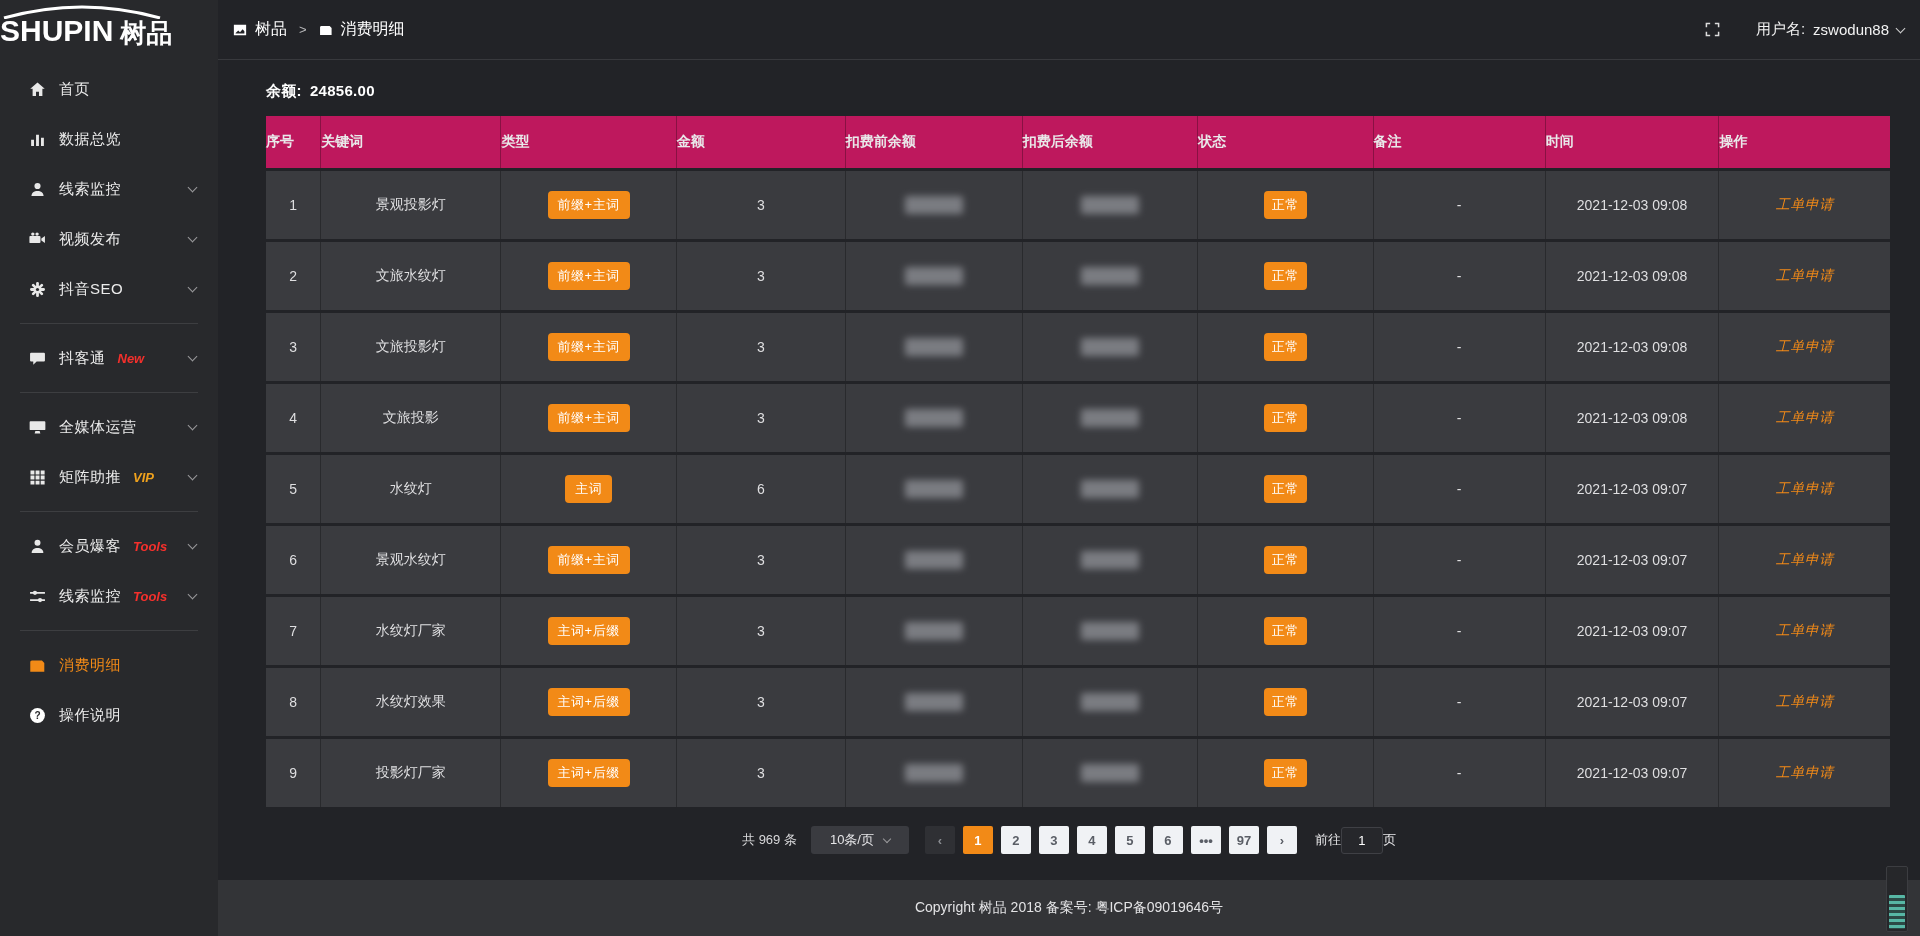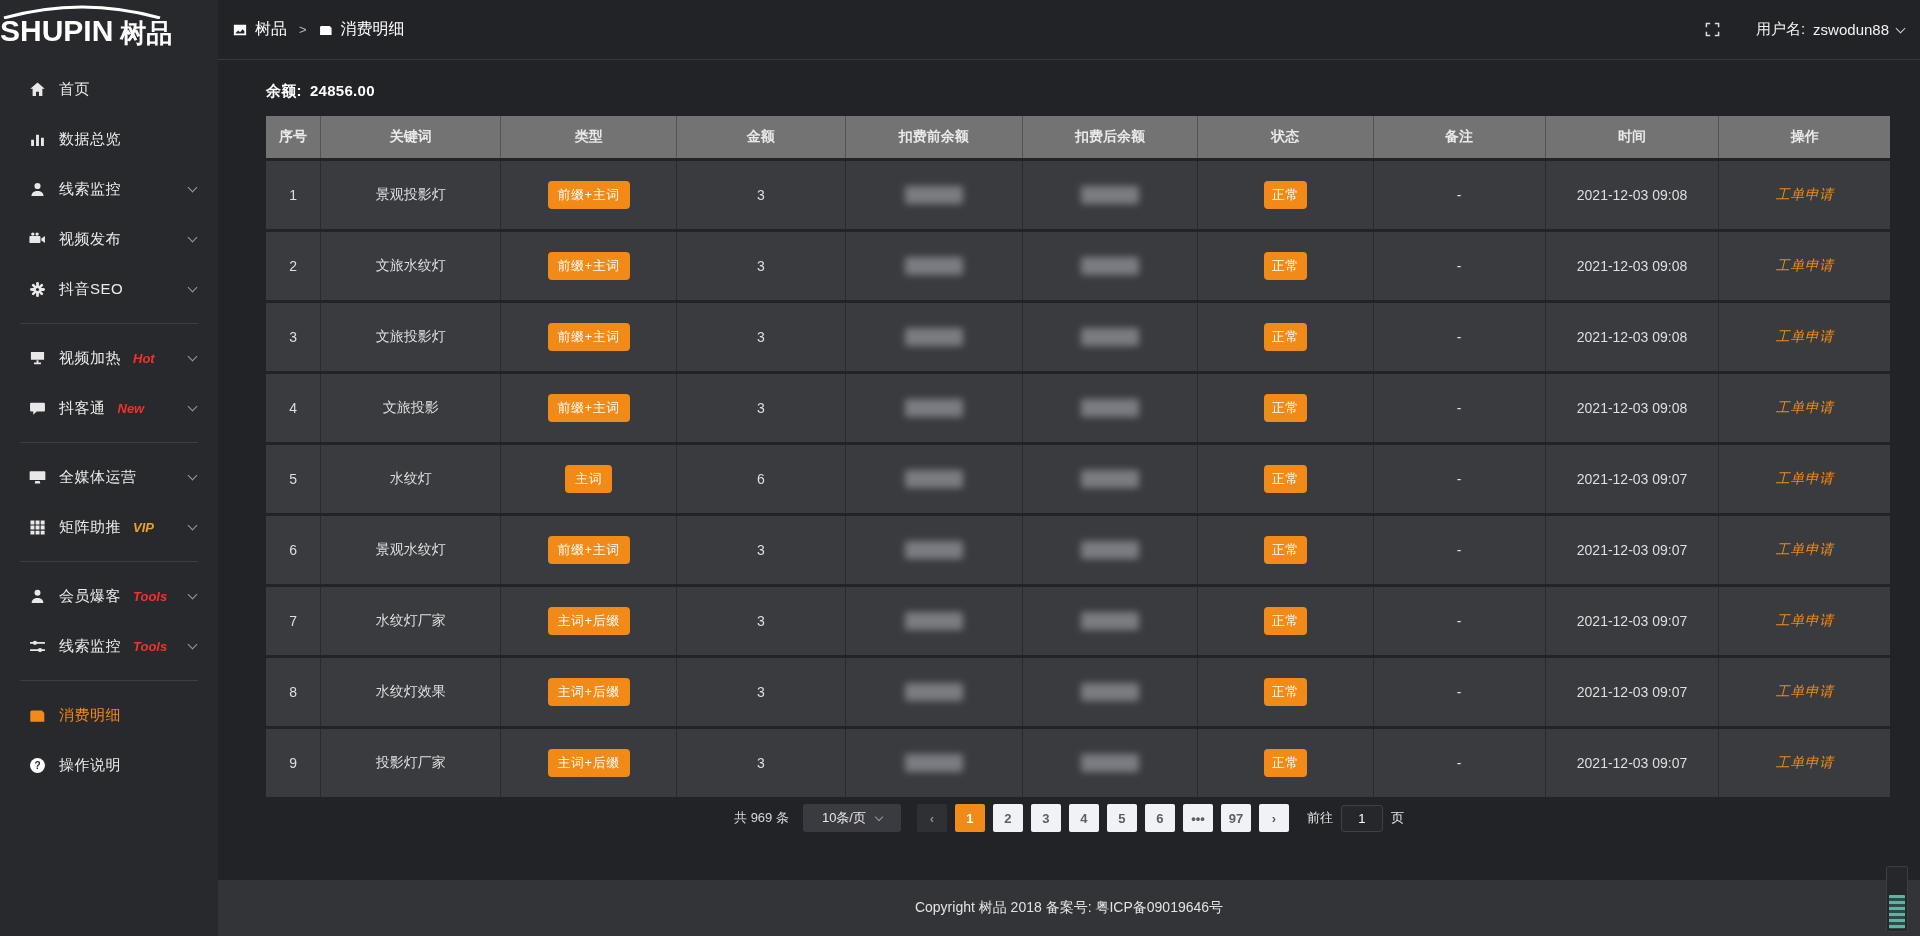--- a/index.html
+++ b/index.html
@@ -36,37 +36,37 @@
   .topbar-right{ margin-left:auto; display:flex; align-items:center; gap:36px; }
   .fs-icon svg{ display:block; }
   .user-box{ display:flex; align-items:center; gap:8px; font-size:15px; color:#f2f2f2; cursor:pointer;}
   .user-chev{ width:7px; height:7px; border-right:1.6px solid #cfcfcf; border-bottom:1.6px solid #cfcfcf; transform:rotate(45deg); margin-top:-3px;}
   
   .balance{ margin:22px 30px 0 48px; font-size:15px; font-weight:bold; color:#fff; letter-spacing:.3px;}
   .balance b{ margin-left:8px; font-size:15px; }
   
   .table-wrap{ margin:12px 30px 0 48px; }
   table{ width:100%; border-collapse:separate; border-spacing:0 3px; table-layout:fixed; }
-  th{ background:#737373; height:42px; font-size:14px; font-weight:600; color:#e9e9ea; text-align:center; }
+  th{ background:#be185d; height:52px; font-size:14px; font-weight:600; color:#e9e9ea; text-align:left; }
   td{ background:#3a3b3f; height:68px; font-size:14px; color:#dfdfe1; text-align:center; }
   th:not(:last-child), td:not(:last-child){ border-right:1px solid rgba(0,0,0,.28); }
   .badge{ display:inline-block; background:#f28a17; color:#fff; font-size:13px; padding:5px 10px; border-radius:4px; letter-spacing:.5px;}
   .badge-sm{ padding:5px 8px; }
   .blur-blob{ display:inline-block; width:58px; height:18px; background:#909298; border-radius:2px; filter:blur(3.5px); opacity:.75; vertical-align:middle;}
   .action-link{ color:#f28a17; font-size:14px; cursor:pointer; letter-spacing:.5px;font-style:italic;}
   
-  .pagination{ margin-top:4px; display:flex; align-items:center; justify-content:center; gap:8px; flex:0 0 auto;}
+  .pagination{ margin-top:16px; display:flex; align-items:center; justify-content:center; gap:8px; flex:0 0 auto;}
   .pg-total{ font-size:13px; color:#d8d8da; margin-right:6px; }
   .pg-size{ width:98px; height:28px; background:#3a3b40; border-radius:3px; display:flex; align-items:center; justify-content:center; gap:10px; font-size:13px; color:#e5e5e7; cursor:pointer; margin-right:8px;}
   .pg-size .chev2{ width:6px; height:6px; border-right:1.5px solid #9a9a9c; border-bottom:1.5px solid #9a9a9c; transform:rotate(45deg); margin-top:-3px;}
   .pg-btn{ min-width:30px; height:28px; border-radius:2px; display:flex; align-items:center; justify-content:center; font-size:13px; font-weight:bold; cursor:pointer; padding:0 4px;}
   .pg-light{ background:#f0f2f5; color:#5a5e66; }
   .pg-dark{ background:#2f3034; color:#8a8d92; }
   .pg-active{ background:#f28a17; color:#fff; }
-  .pg-goto{ display:flex; align-items:center; gap:8px; margin-left:10px; font-size:13px; color:#e5e5e7;}
+  .pg-goto{ display:flex; align-items:center; margin-left:10px; font-size:13px; color:#e5e5e7;}
   .pg-goto input{ width:42px; height:27px; background:#26272b; border:1px solid #3f4045; border-radius:3px; color:#fff; text-align:center; font-size:13px; font-family:inherit;}
   
   .footer{ margin-top:auto; height:56px; background:#333437; display:flex; align-items:center; justify-content:center; font-size:14px; color:#e3e3e5; flex:0 0 auto;}
   
   .scroll-widget{ position:absolute; right:12px; bottom:4px; width:22px; height:66px; background:#26272a; border:1px solid #3c3d41; border-radius:2px; overflow:hidden;}
   .scroll-widget .stripes{ position:absolute; left:2px; right:2px; bottom:2px; height:34px;
     background:repeating-linear-gradient(to bottom,#57b7a5 0 3px,#2c4a46 3px 6px); border-radius:1px;}
 </style>
 </head>
 <body>
@@ -136,30 +136,20 @@
               <circle cx="8" cy="8" r="1.5" fill="#28292c"></circle>
             </g>
           </svg>
         </span>
       <span class="s-label">抖音SEO</span>
       <span class="chev"></span>
     </div>
 
     <div class="s-divider"></div>
 
-    <div class="s-item">
-      <span class="s-icon">
-          <svg viewBox="0 0 16 16">
-            <path d="M1.8 1.8h12.4v7.4H1.8z M7.1 9.6h1.8v2.2h2.4v1.6H4.7v-1.6h2.4z"></path>
-          </svg>
-        </span>
-      <span class="s-label">视频加热</span>
-      <span class="s-tag red">Hot</span>
-      <span class="chev"></span>
-    </div>
 
     <div class="s-item">
       <span class="s-icon">
           <svg viewBox="0 0 16 16">
             <path d="M2 2.6h12a1 1 0 011 1v6.2a1 1 0 01-1 1H7.2L4 13.8v-3H2a1 1 0 01-1-1V3.6a1 1 0 011-1z"></path>
           </svg>
         </span>
       <span class="s-label">抖客通</span>
       <span class="s-tag red">New</span>
       <span class="chev"></span>

